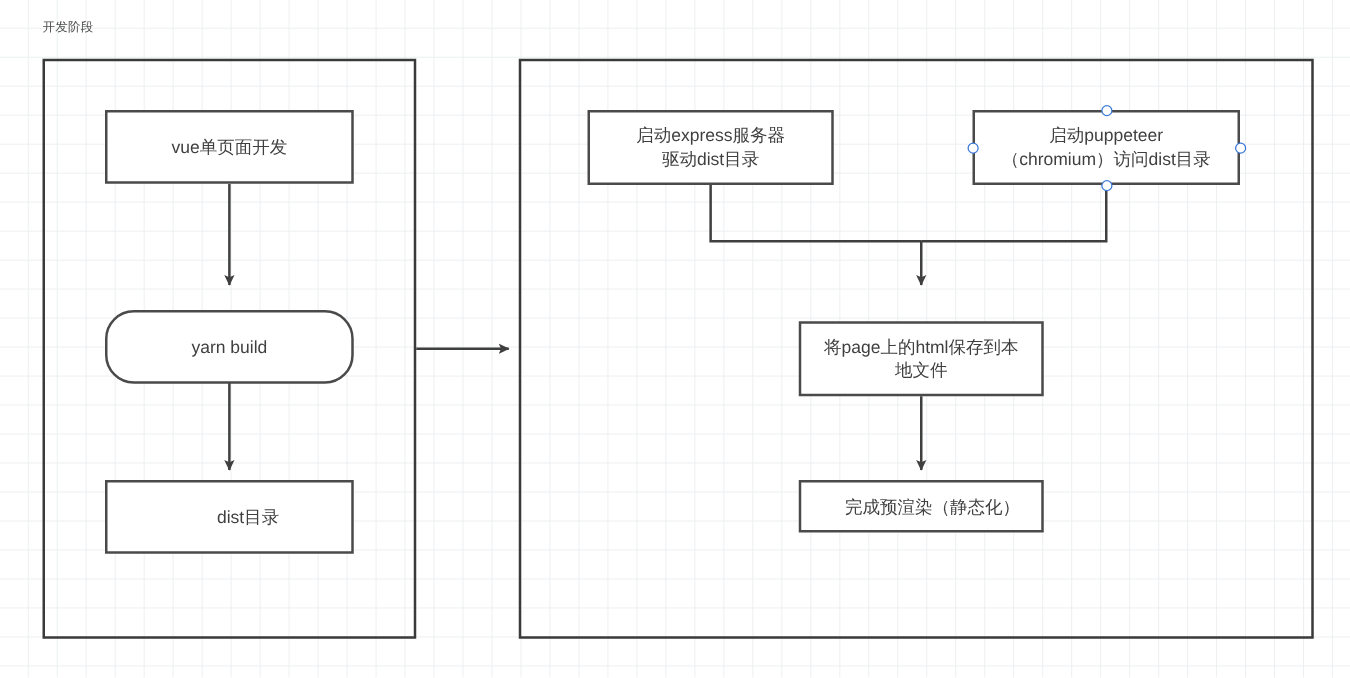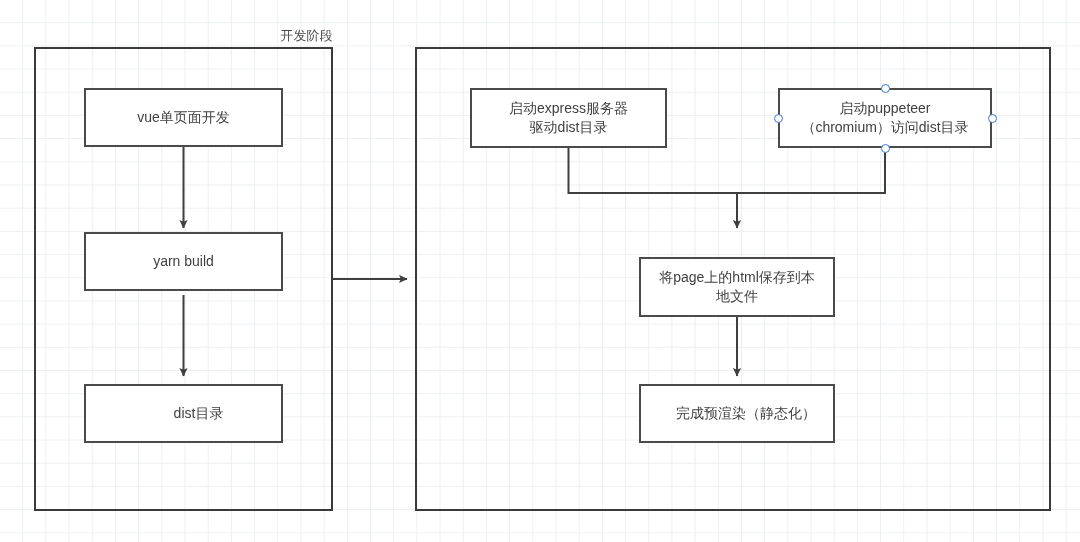--- a/index.html
+++ b/index.html
@@ -29,26 +29,25 @@
     position: absolute;
     left: 0;
     top: 0;
     width: 1080px;
     height: 542px;
     overflow: visible;
   }
   .group-title {
     position: absolute;
     color: #4c4c4c;
-    font-size: 13px;
+    font-size: 10px;
     line-height: 1.2;
     white-space: nowrap;
-    text-align: right;
+    text-align: left;
     letter-spacing: 0.2px;
-    margin-top: 11px;
   }
   .container-box {
     position: absolute;
     border: 2px solid #3a3a3a;
     background: transparent;
     box-sizing: border-box;
   }
   .node {
     position: absolute;
     border: 2px solid #4a4a4a;
@@ -125,21 +124,21 @@
 
     <g>
       <path d="M737,296 L737,376" stroke="#3f3f3f" stroke-width="2" fill="none" marker-end="url(#arrowhead)"></path>
     </g>
   </svg>
 
   <div class="node" style="left:84px; top:88px; width:199px; height:59px;">
     <span>vue单页面开发</span>
   </div>
 
-  <div class="node" style="left:84px; top:232px; width:199px; height:59px;">
+  <div class="node" style="left:84px; top:248px; width:199px; height:59px;border-radius:23px;">
     <span>yarn build</span>
   </div>
 
   <div class="node" style="left:84px; top:384px; width:199px; height:59px;padding-left:36px;">
     <span>dist目录</span>
   </div>
 
   <div class="node" style="left:778px; top:88px; width:214px; height:60px;">
     <span>启动puppeteer
 （chromium）访问dist目录</span>
@@ -148,21 +147,21 @@
   <div class="node" style="left:470px; top:88px; width:197px; height:60px;">
     <span>启动express服务器
 驱动dist目录</span>
   </div>
 
   <div class="node" style="left:639px; top:236px; width:196px; height:60px;margin-top:21px;">
     <span>将page上的html保存到本
 地文件</span>
   </div>
 
-  <div class="node" style="left:639px; top:384px; width:196px; height:59px;padding-left:24px;">
+  <div class="node" style="left:639px; top:384px; width:196px; height:42px;padding-left:24px;">
     <span>完成预渲染（静态化）</span>
   </div>
 
   <div class="handle" style="left:885px; top:88px;"></div>
   <div class="handle" style="left:885px; top:148px;"></div>
   <div class="handle" style="left:778px; top:118px;"></div>
   <div class="handle" style="left:992px; top:118px;"></div>
 
 </div>
 

